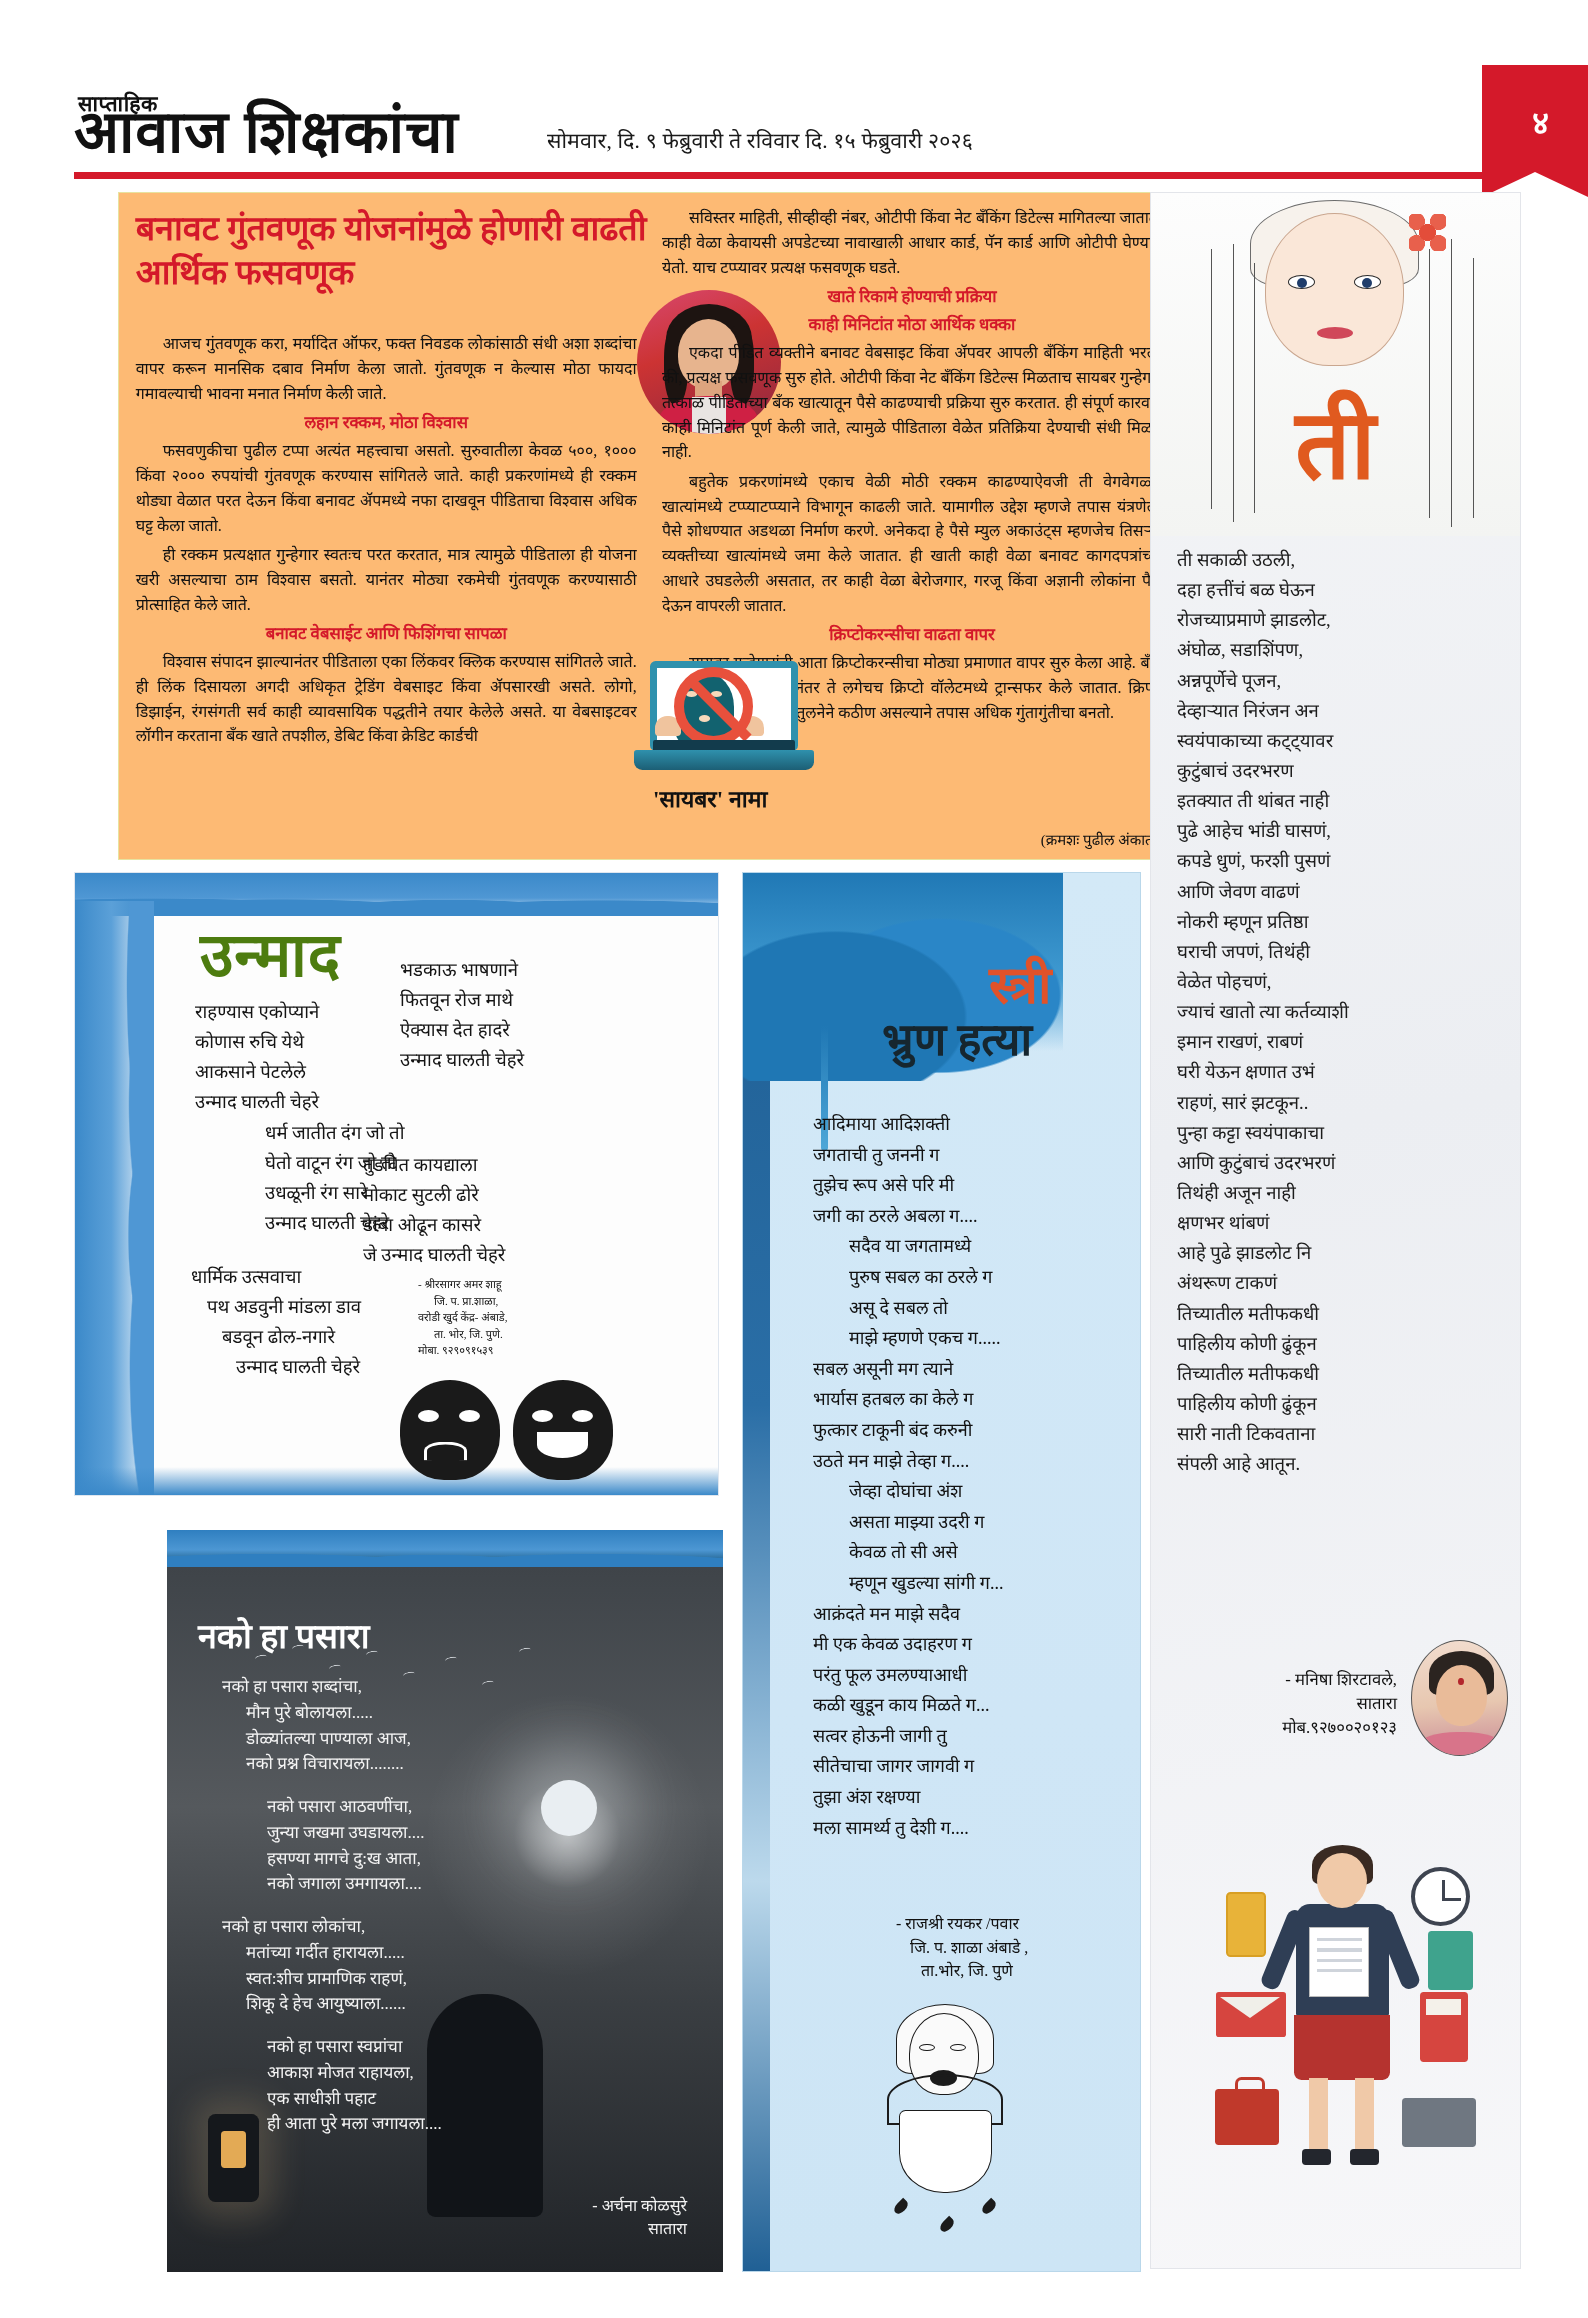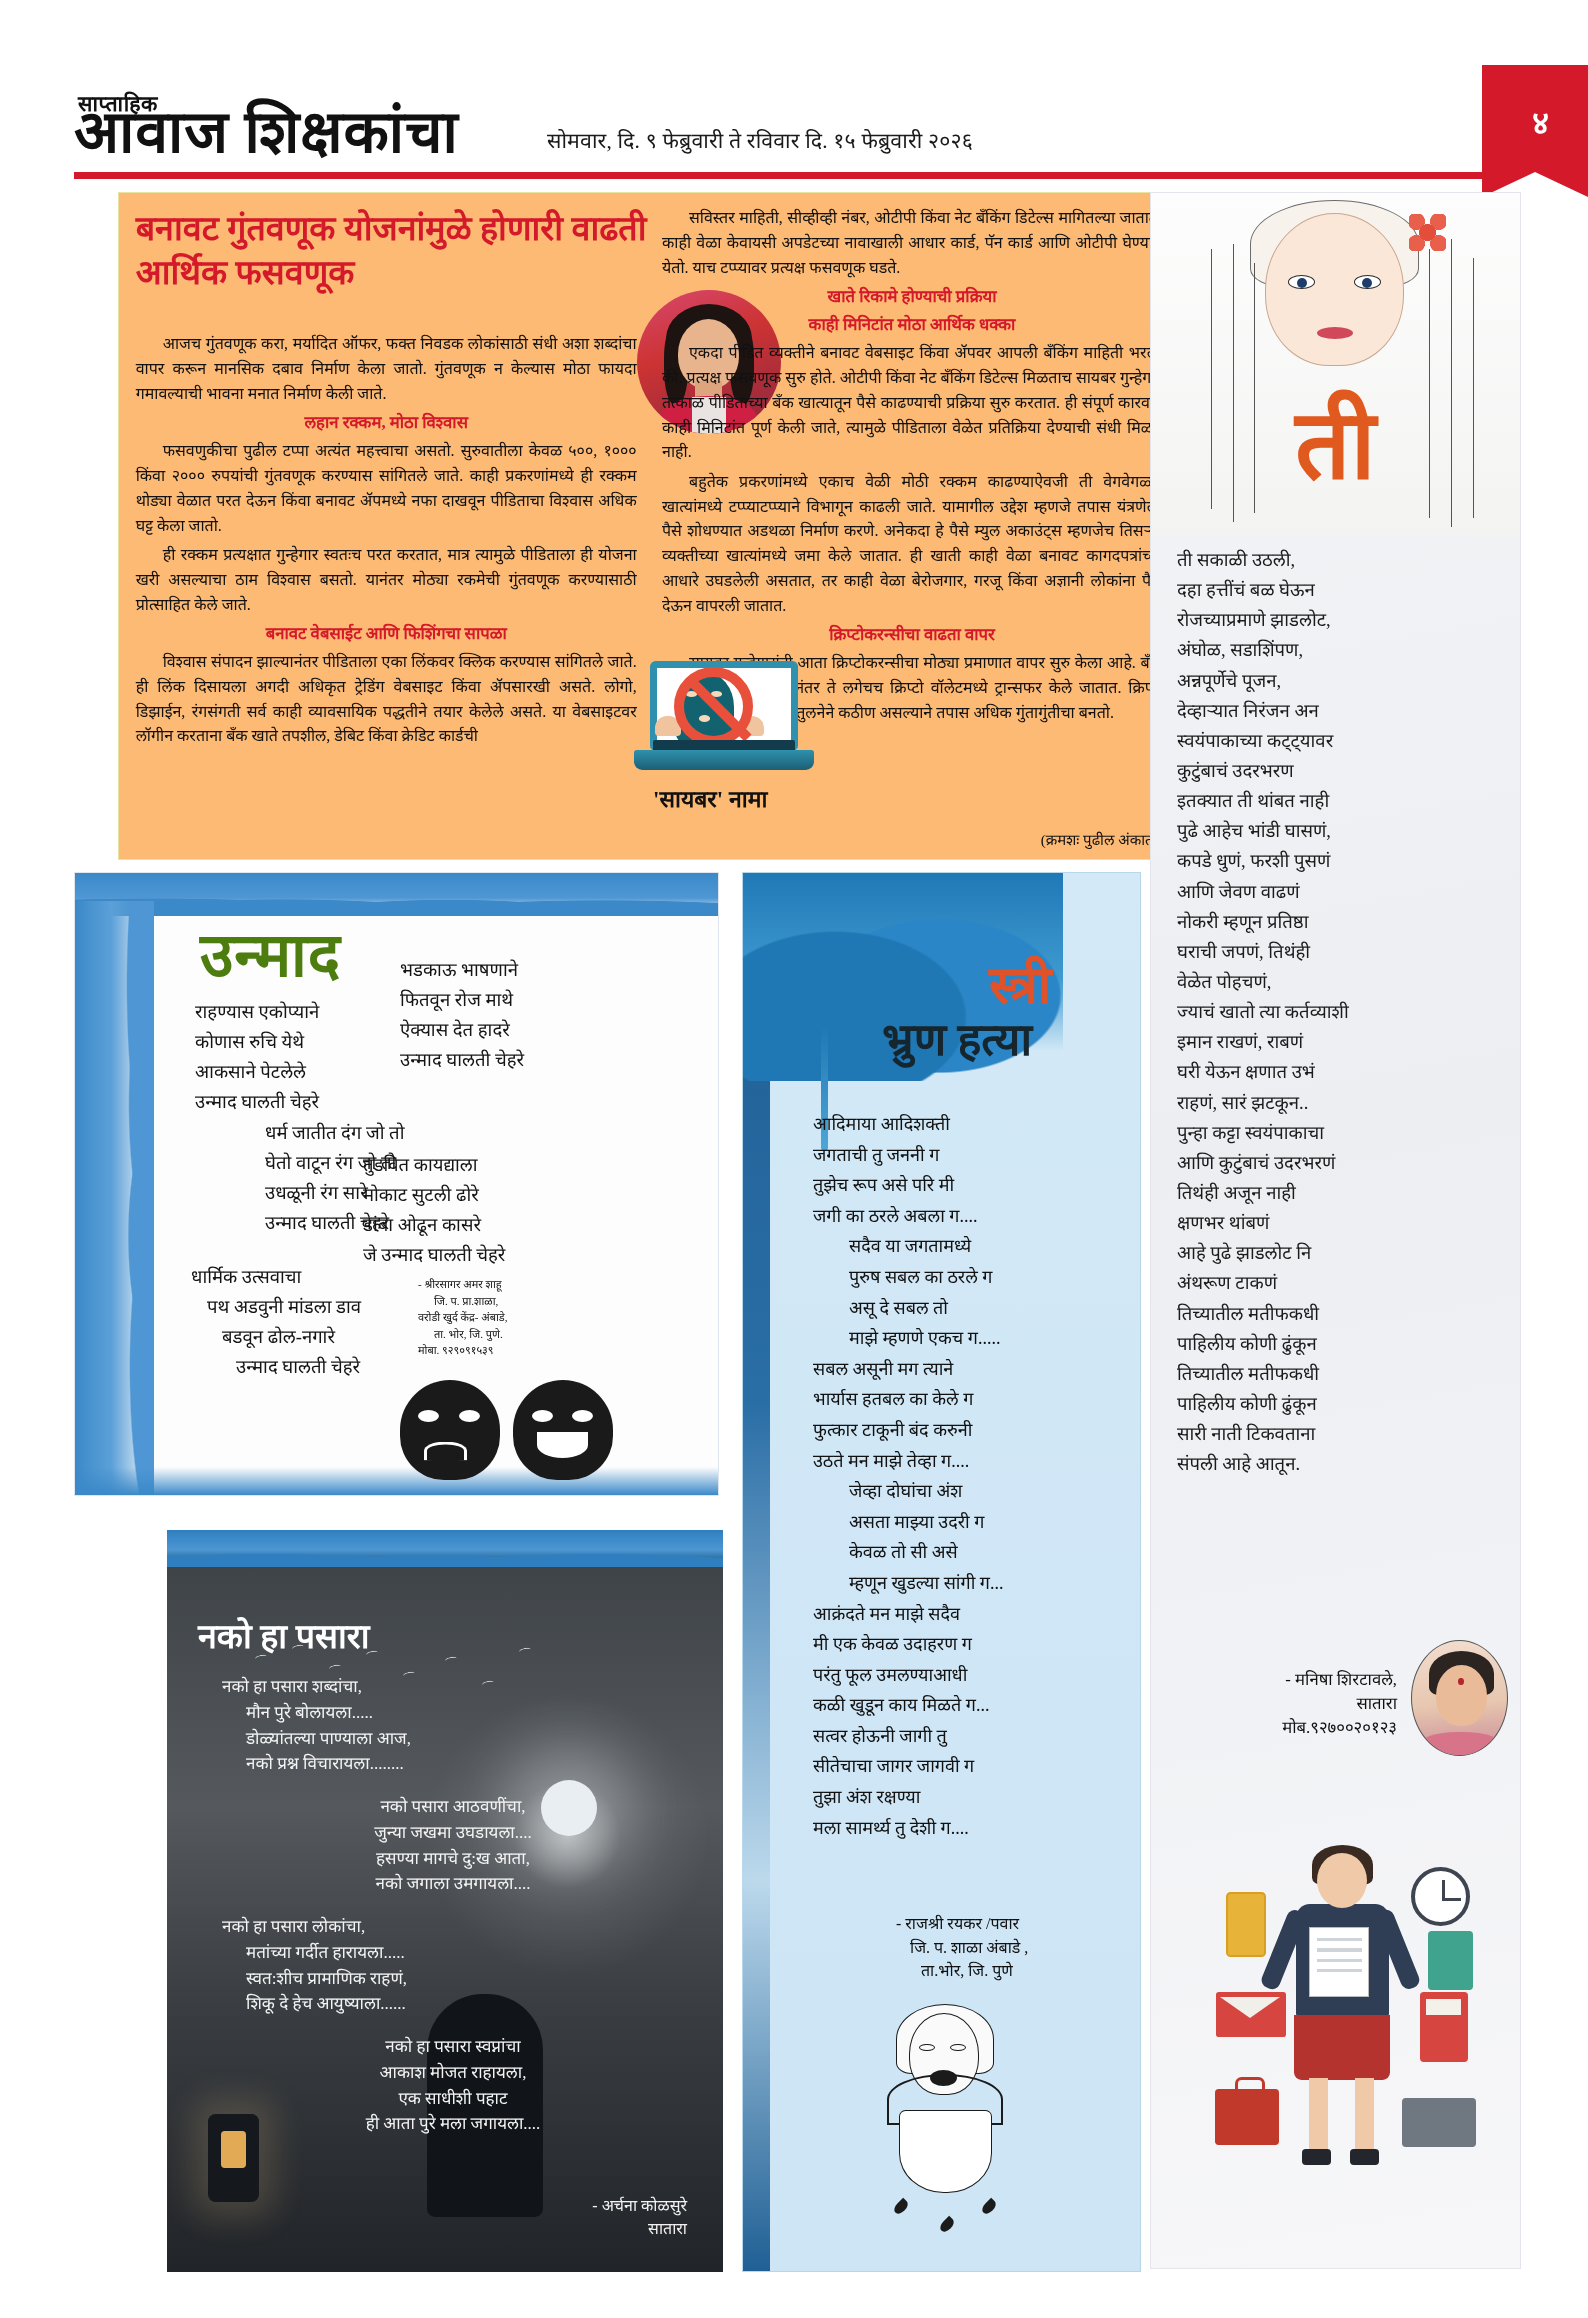--- a/index.html
+++ b/index.html
@@ -424,21 +424,21 @@
     position:absolute; left:31px; top:82px;
     font-size:34px; font-weight:bold; color:#fff;
     font-family:"Liberation Serif", serif;
   }
   .pasara-poem {
     position:absolute; left:55px; top:144px; width:417px;
     font-size:17px; line-height:1.52; color:#f4f4f4;
   }
   .pasara-poem .st { margin-bottom:16.7px; }
   .pasara-poem .s2 { padding-left:24px; }
-  .pasara-poem .s3 { padding-left:45px;text-align:center; }
+  .pasara-poem .s3 { padding-left:45px; }
   .pasara-sign {
     position:absolute; right:36px; bottom:32px; text-align:right;
     font-size:16px; line-height:1.44; color:#f2f2f2;
   }
   .birds { position:absolute; left:83px; top:111px; width:325px; height:121px; }
   .bird { position:absolute; width:12px; height:5.6px;
     border-top:1.9px solid #d6dade; border-radius:50%; transform:rotate(-12deg); }
 </style>
 </head>
 <body>

